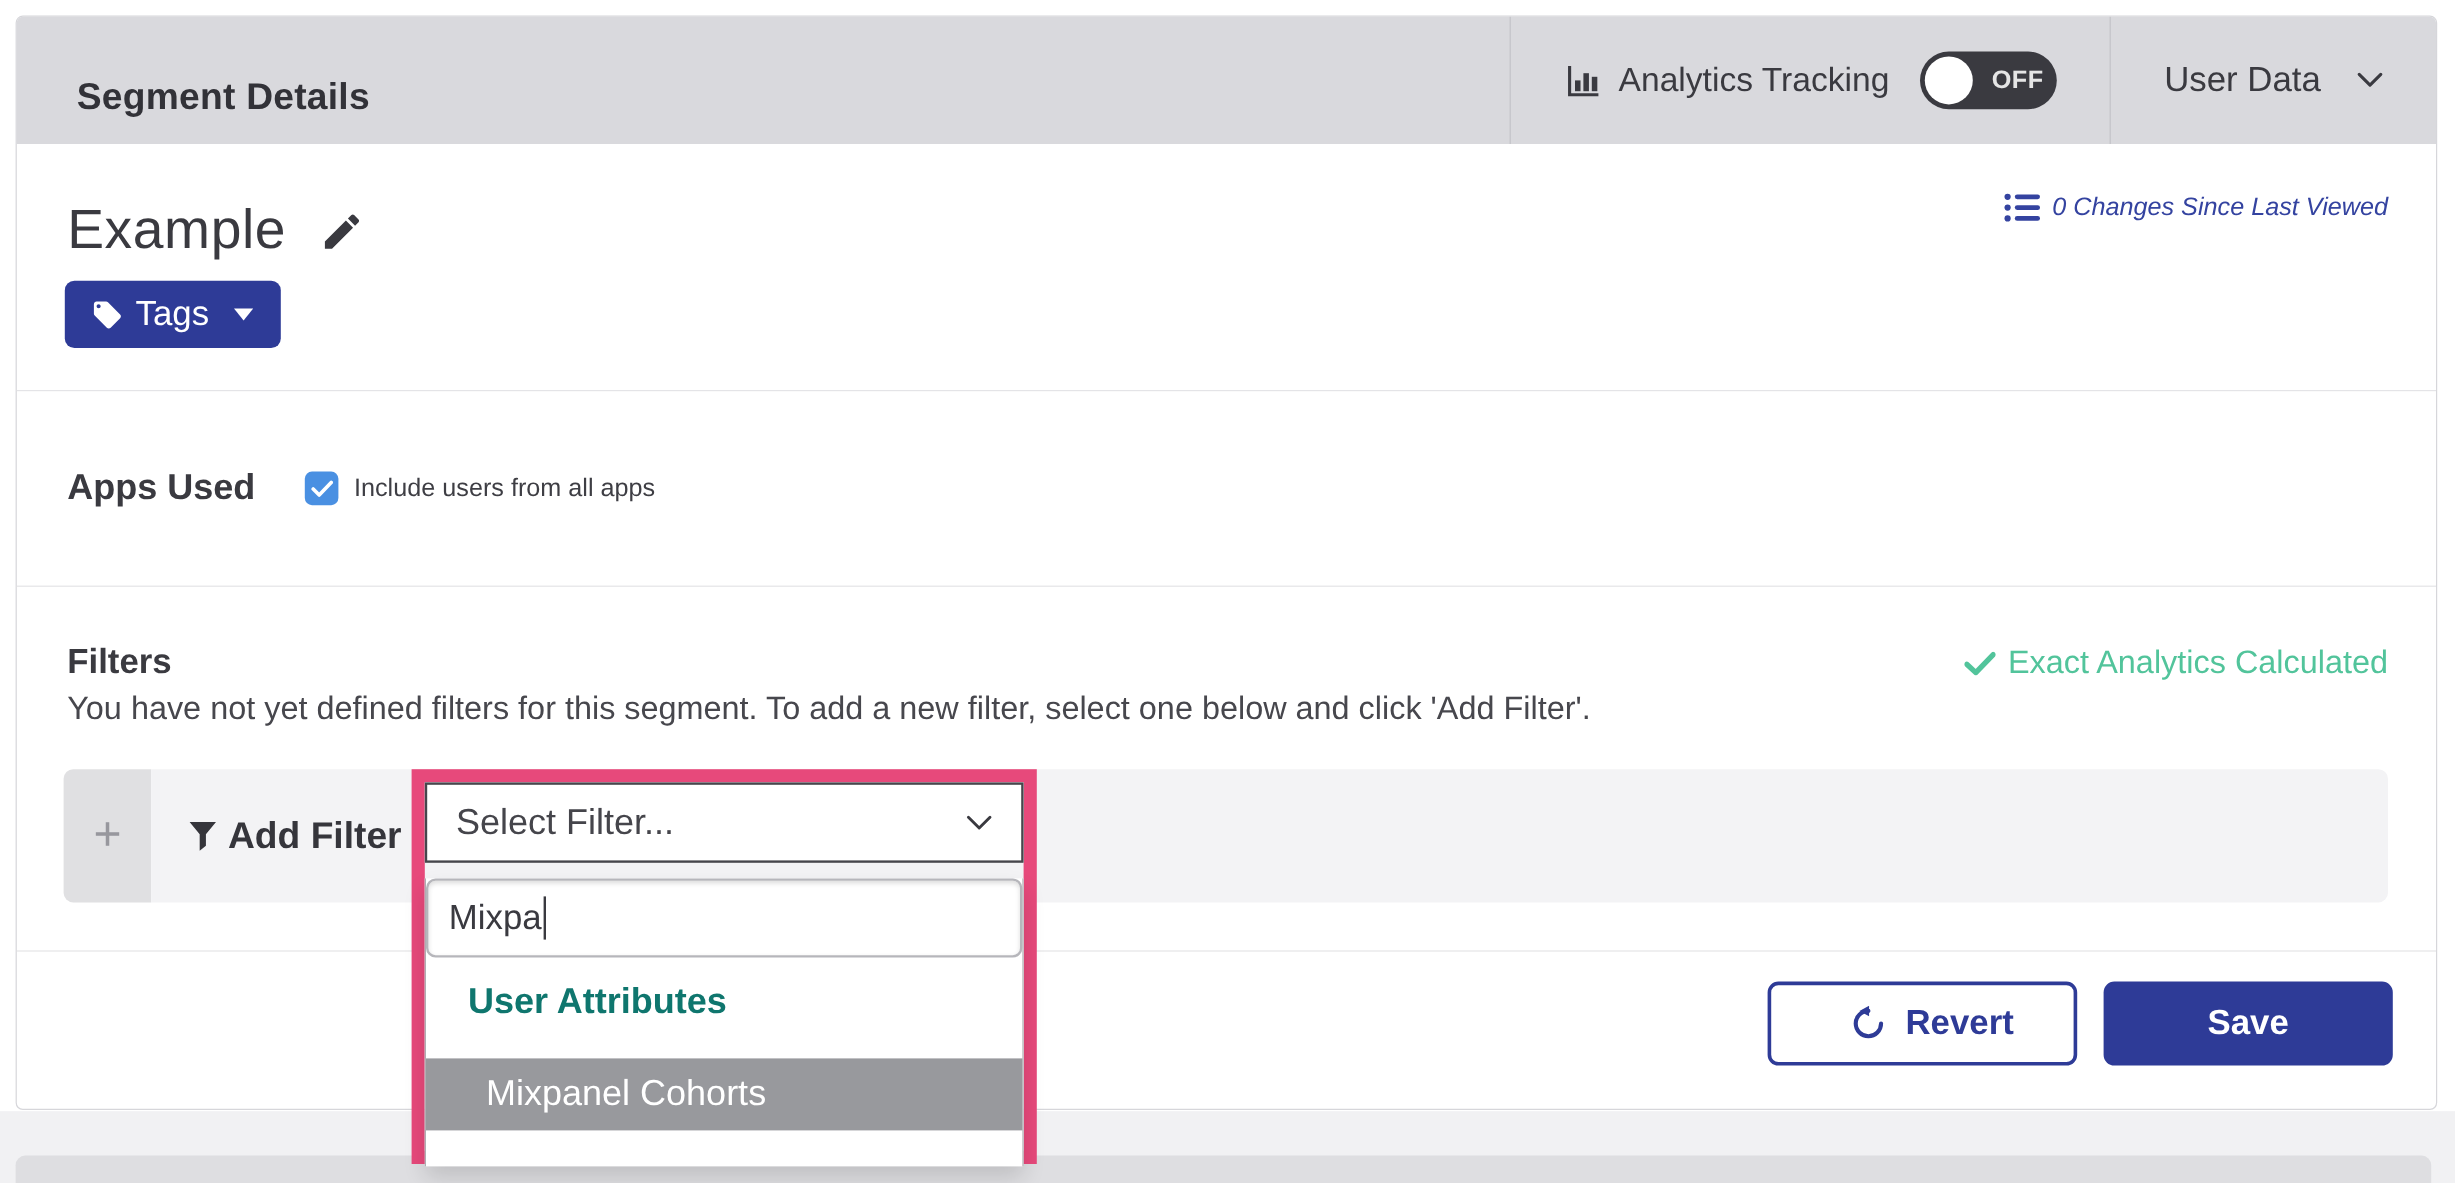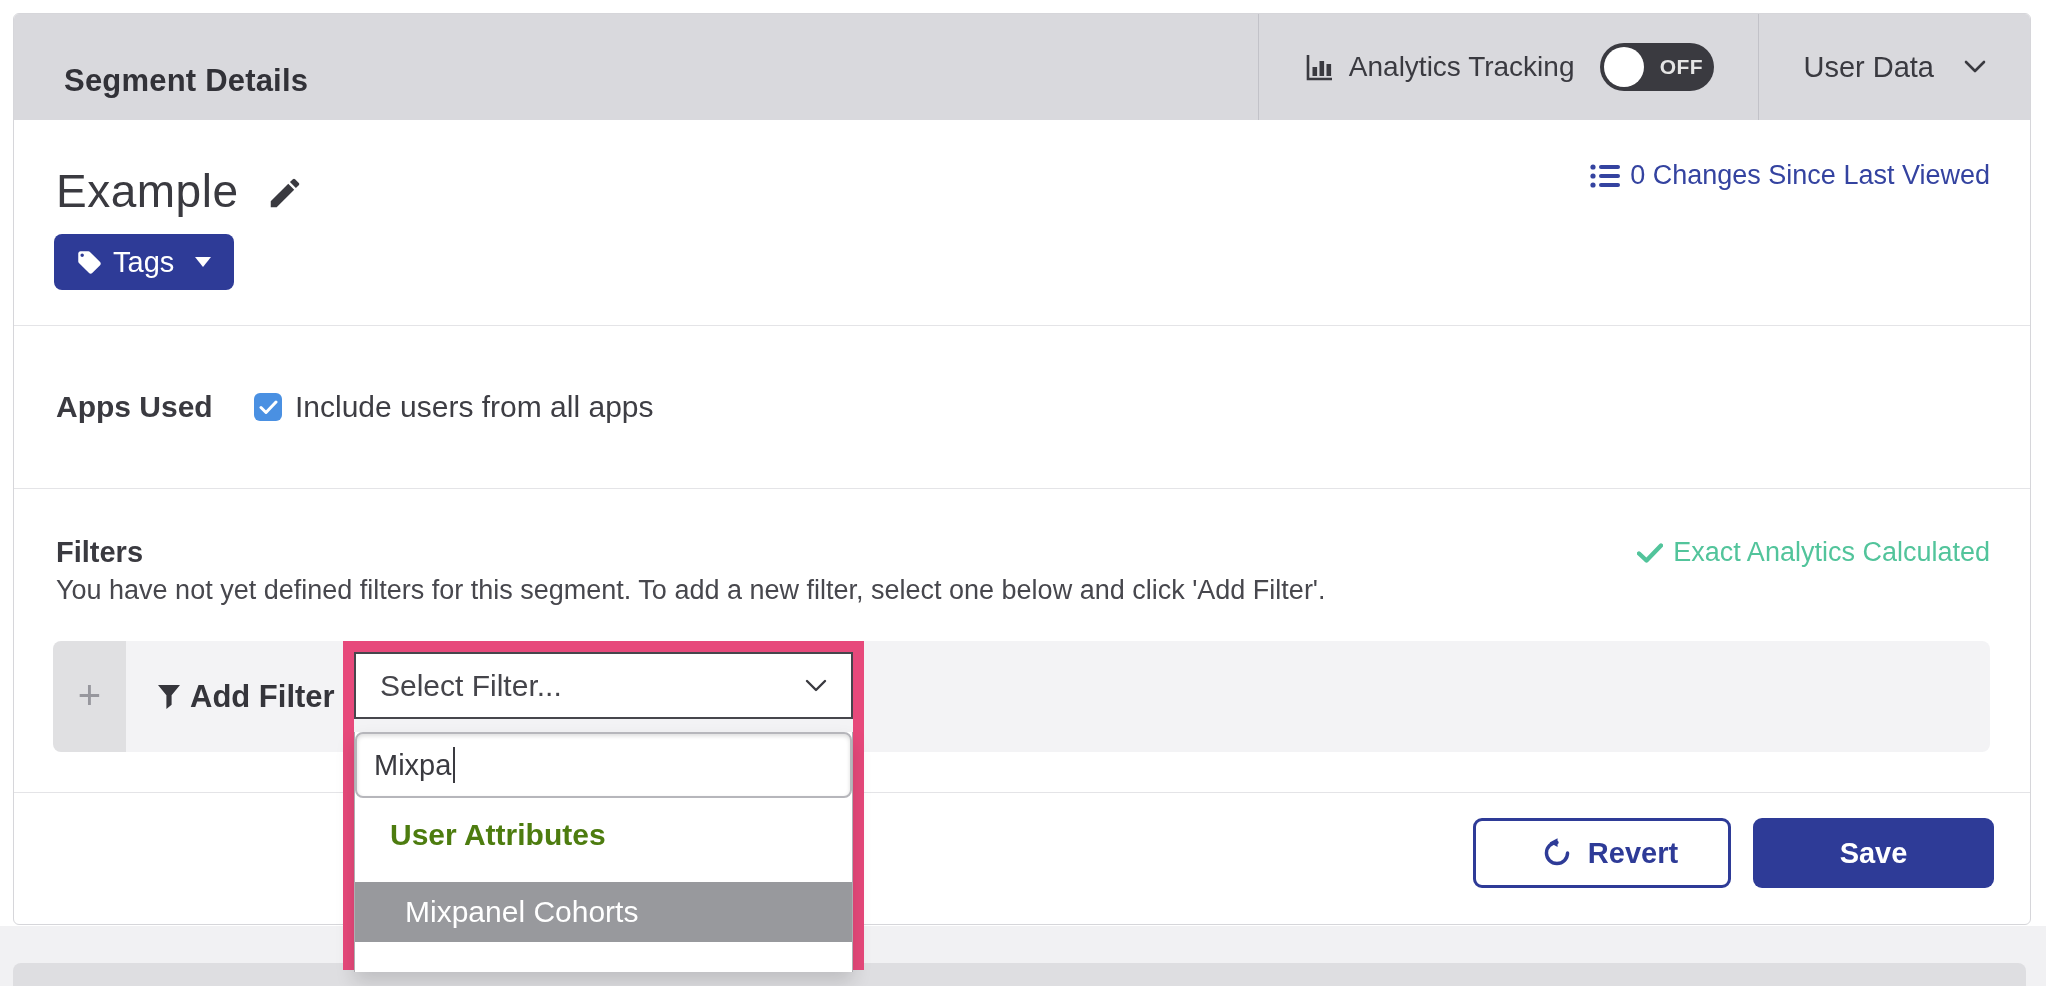--- a/index.html
+++ b/index.html
@@ -19,34 +19,34 @@
   .toggle-knob { position:absolute; left:4px; top:4px; width:40px; height:40px; border-radius:50%; background:#ffffff; }
   .toggle-label { position:absolute; left:52px; top:0; width:58px; height:48px; display:flex; align-items:center; justify-content:center;
                   color:#e5e5e5; font-size:21px; font-weight:700; letter-spacing:.5px; }
   .user-data { font-size:29px; color:#3a3a40; margin-right:30px; white-space:nowrap; }
 
   
   .example-row { position:absolute; left:42px; top:150px; display:flex; align-items:center; }
   .segment-name { font-size:46px; font-weight:400; color:#3a3a40; letter-spacing:.5px; }
   .pencil { margin-left:28px; margin-top:4px; }
   .changes-link { position:absolute; right:40px; top:146px; display:flex; align-items:center;
-                  color:#3443a0; font-size:27px; cursor:pointer; }
+                  color:#3443a0; font-size:21px; cursor:pointer;font-style:italic; }
   .changes-link span { margin-left:10px; }
   .tags-button { position:absolute; left:40px; top:220px; height:56px; background:#2e3b97; border:none;
                  border-radius:8px; display:flex; align-items:center; padding:0 22px; cursor:pointer; }
   .tags-button .label { color:#ffffff; font-size:29px; margin:0 20px 0 10px; }
 
   .divider { position:absolute; left:0; right:0; height:1px; background:#e4e4e7; }
   .div1 { top:311px; } .div2 { top:474px; } .div3 { top:778px; }
 
   
   .apps-row { position:absolute; left:42px; top:376px; display:flex; align-items:center; }
   .apps-label { font-size:30px; font-weight:700; color:#3a3a40; width:198px; }
   .checkbox { width:28px; height:28px; border-radius:6px; background:#4a90e2; display:flex; align-items:center; justify-content:center; cursor:pointer; flex:none; }
-  .apps-check-label { font-size:30px; color:#3e3e44; margin-left:13px; }
+  .apps-check-label { font-size:21px; color:#3e3e44; margin-left:13px; }
 
   
   .filters-row { position:absolute; left:42px; right:40px; top:522px; display:flex; align-items:center; }
   .filters-label { font-size:29px; font-weight:600; color:#3a3a40; }
   .filters-status { margin-left:auto; display:flex; align-items:center; color:#52c49b; font-size:27px; }
   .filters-status span { margin-left:10px; }
   .filters-empty { position:absolute; left:42px; top:561px; font-size:27px; color:#47474d; }
 
   .add-filter-row { position:absolute; left:39px; right:40px; top:627px; height:111px; display:flex; }
   .plus-block { width:73px; background:#e0e0e2; border-radius:8px 0 0 8px; display:flex; align-items:center; justify-content:center; cursor:pointer; }
@@ -70,21 +70,21 @@
   .pink-box { position:absolute; left:343px; top:641px; width:521px; height:329px; border:11px solid #e7497b; z-index:10; }
   .select-box { height:67px; background:#ffffff; border:2px solid #46464c; display:flex; align-items:center; padding:0 24px; cursor:pointer; }
   .select-value { font-size:30px; color:#45454b; }
   .select-box .chev { margin-left:auto; }
   .dropdown-panel { height:240px; background:#ffffff; border-left:1px solid #aeaeb2; border-right:1px solid #aeaeb2;
                     box-shadow:0 10px 18px rgba(0,0,0,.14); position:relative; }
   .search-field { margin:13px 0 0; height:66px; background:#ffffff; border:2px solid #b6b6bb; border-radius:8px;
                   box-shadow:inset 0 2px 4px rgba(0,0,0,.14); display:flex; align-items:center; padding:0 17px; }
   .search-text { font-size:29px; color:#3a3a40; }
   .caret-bar { width:2px; height:36px; background:#3a3a40; margin-left:2px; }
-  .group-header { margin-top:20px; padding-left:35px; font-size:30px; font-weight:700; color:#4d7c0f; line-height:34px; }
+  .group-header { margin-top:20px; padding-left:35px; font-size:30px; font-weight:700; color:#0f766e; line-height:34px; }
   .option-highlight { margin-top:30px; height:60px; background:#98999d; display:flex; align-items:center; padding-left:50px;
                       color:#ffffff; font-size:30px; cursor:pointer; }
 
   svg { display:block; }
 </style>
 </head>
 <body>
 
 <div class="page">
 

